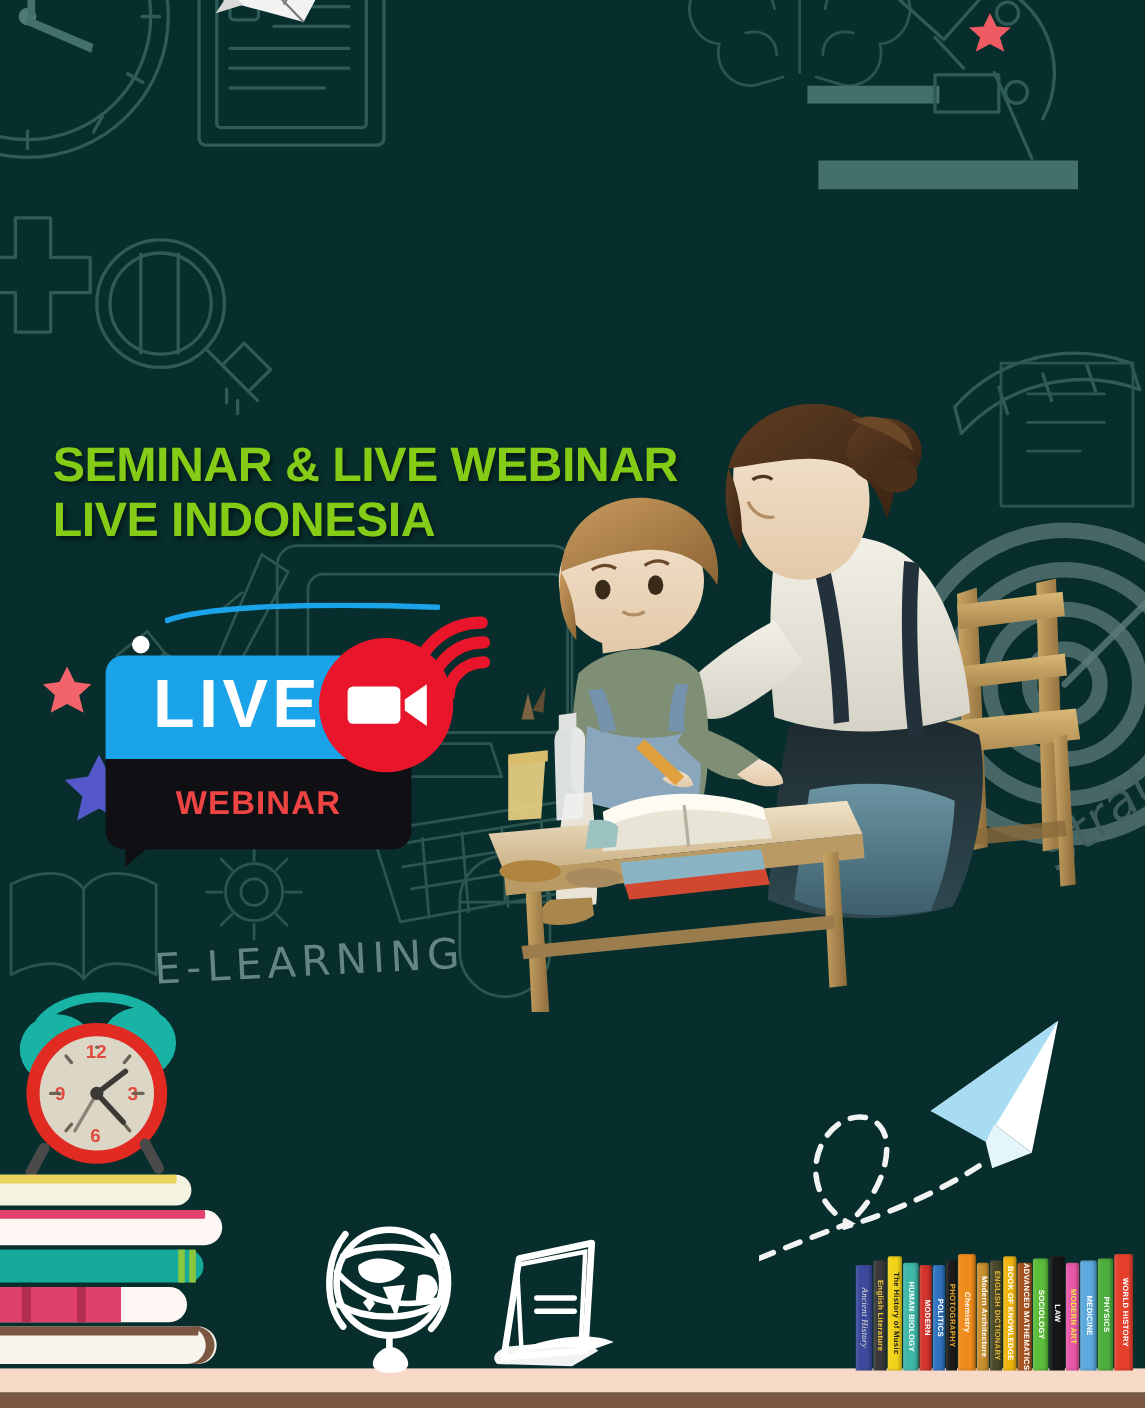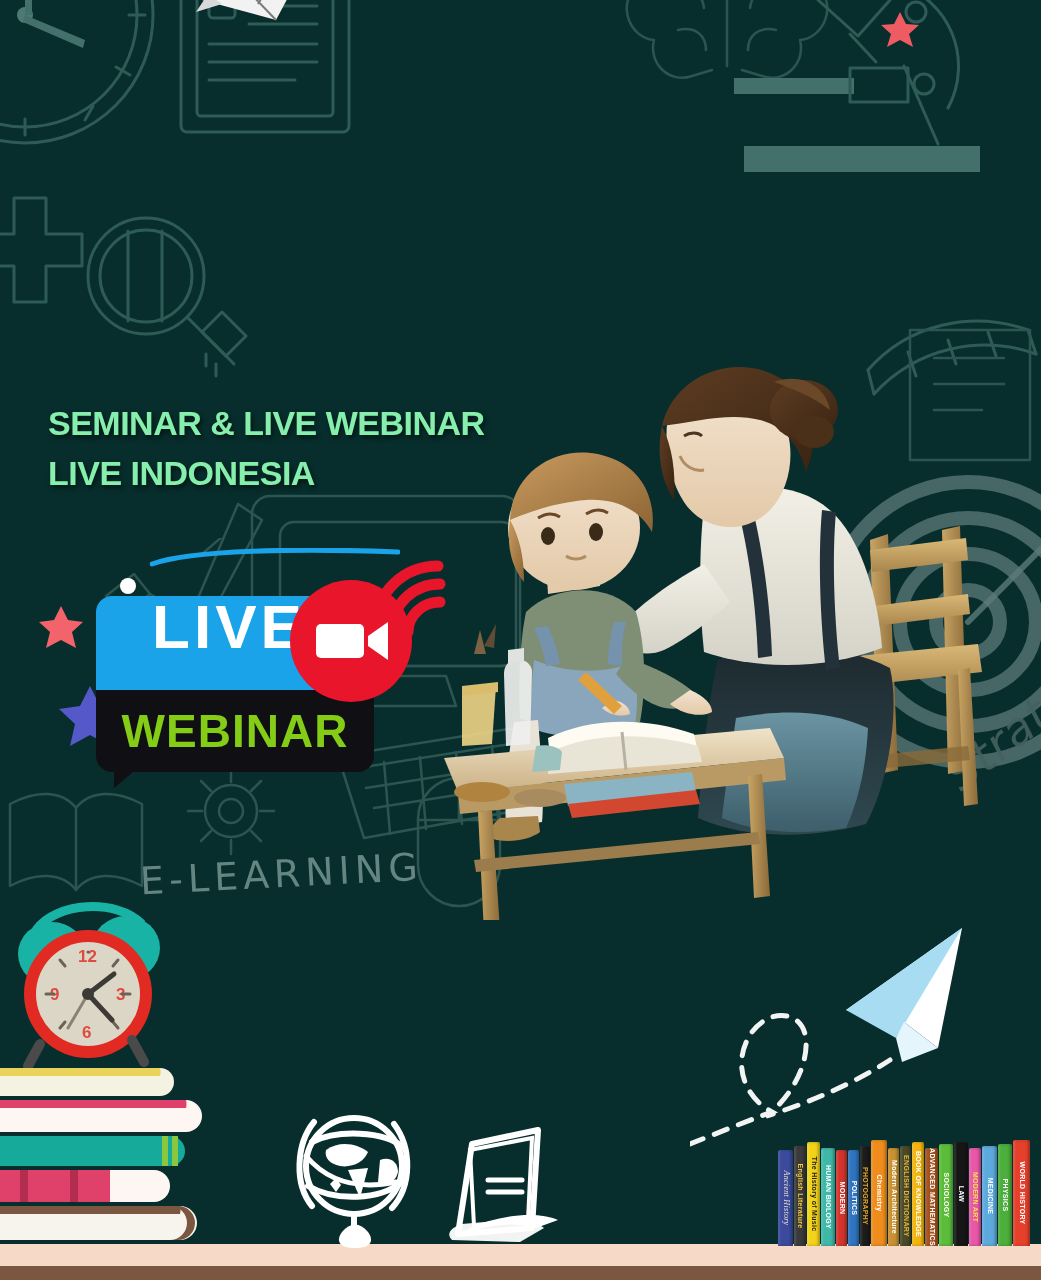--- a/index.html
+++ b/index.html
@@ -27,55 +27,54 @@
     pointer-events:none;white-space:nowrap;
   }
   #elearning{left:140px;top:852px;font-size:38px;color:#6f8f8b;letter-spacing:5px;
     transform:rotate(-3deg);font-weight:400;}
   #strategy{left:930px;top:690px;font-size:46px;color:#45615f;letter-spacing:1px;
     transform:rotate(-38deg);font-style:italic;}
 
   
   #headline{
     position:absolute;left:48px;top:398px;z-index:40;
-    color:#86efac;font-weight:bold;font-size:34px;line-height:50px;
+    color:#84cc16;font-weight:bold;font-size:44px;line-height:50px;
     letter-spacing:-0.5px;
     text-shadow:2px 3px 5px rgba(0,0,0,.55);
     font-family:"Liberation Sans", sans-serif;
   }
   #headline div{white-space:nowrap;}
 
   
   #illustration{position:absolute;left:418px;top:360px;width:570px;height:560px;z-index:25;}
 
   
   #badge{position:absolute;left:96px;top:576px;width:330px;height:200px;z-index:45;}
   #badge-blue{
     position:absolute;left:0;top:20px;width:278px;height:94px;background:#1aa3e8;
     border-radius:16px 16px 0 0;
   }
   #badge-live{
-    position:absolute;left:0;top:6px;width:240px;height:90px;
+    position:absolute;left:0;top:20px;width:240px;height:90px;
     display:flex;align-items:center;justify-content:center;
     color:#fff;font-weight:bold;font-size:62px;letter-spacing:4px;line-height:1;
     font-family:"Liberation Sans", sans-serif;
-    margin-left:13px;
   }
   #badge-black{
     position:absolute;left:0;top:114px;width:278px;height:82px;background:#100f13;
     border-radius:0 0 16px 16px;
   }
   #badge-tail{
     position:absolute;left:18px;top:190px;width:0;height:0;
     border-left:26px solid #100f13;border-bottom:22px solid transparent;
   }
   #badge-webinar{
     position:absolute;left:0;top:114px;width:278px;height:82px;
     display:flex;align-items:center;justify-content:center;
-    color:#84cc16;font-weight:bold;font-size:46px;letter-spacing:1px;line-height:1;
+    color:#ef4444;font-weight:bold;font-size:30px;letter-spacing:1px;line-height:1;
     font-family:"Liberation Sans", sans-serif;
   }
   #badge-circle{
     position:absolute;left:194px;top:4px;width:122px;height:122px;border-radius:50%;
     background:#e8152b;
   }
   #badge-cam{position:absolute;left:194px;top:4px;width:122px;height:122px;}
   #badge-wifi{position:absolute;left:270px;top:-24px;width:100px;height:86px;}
   .wifi-arc{fill:none;stroke:#e8152b;stroke-width:11;stroke-linecap:round;}
 

